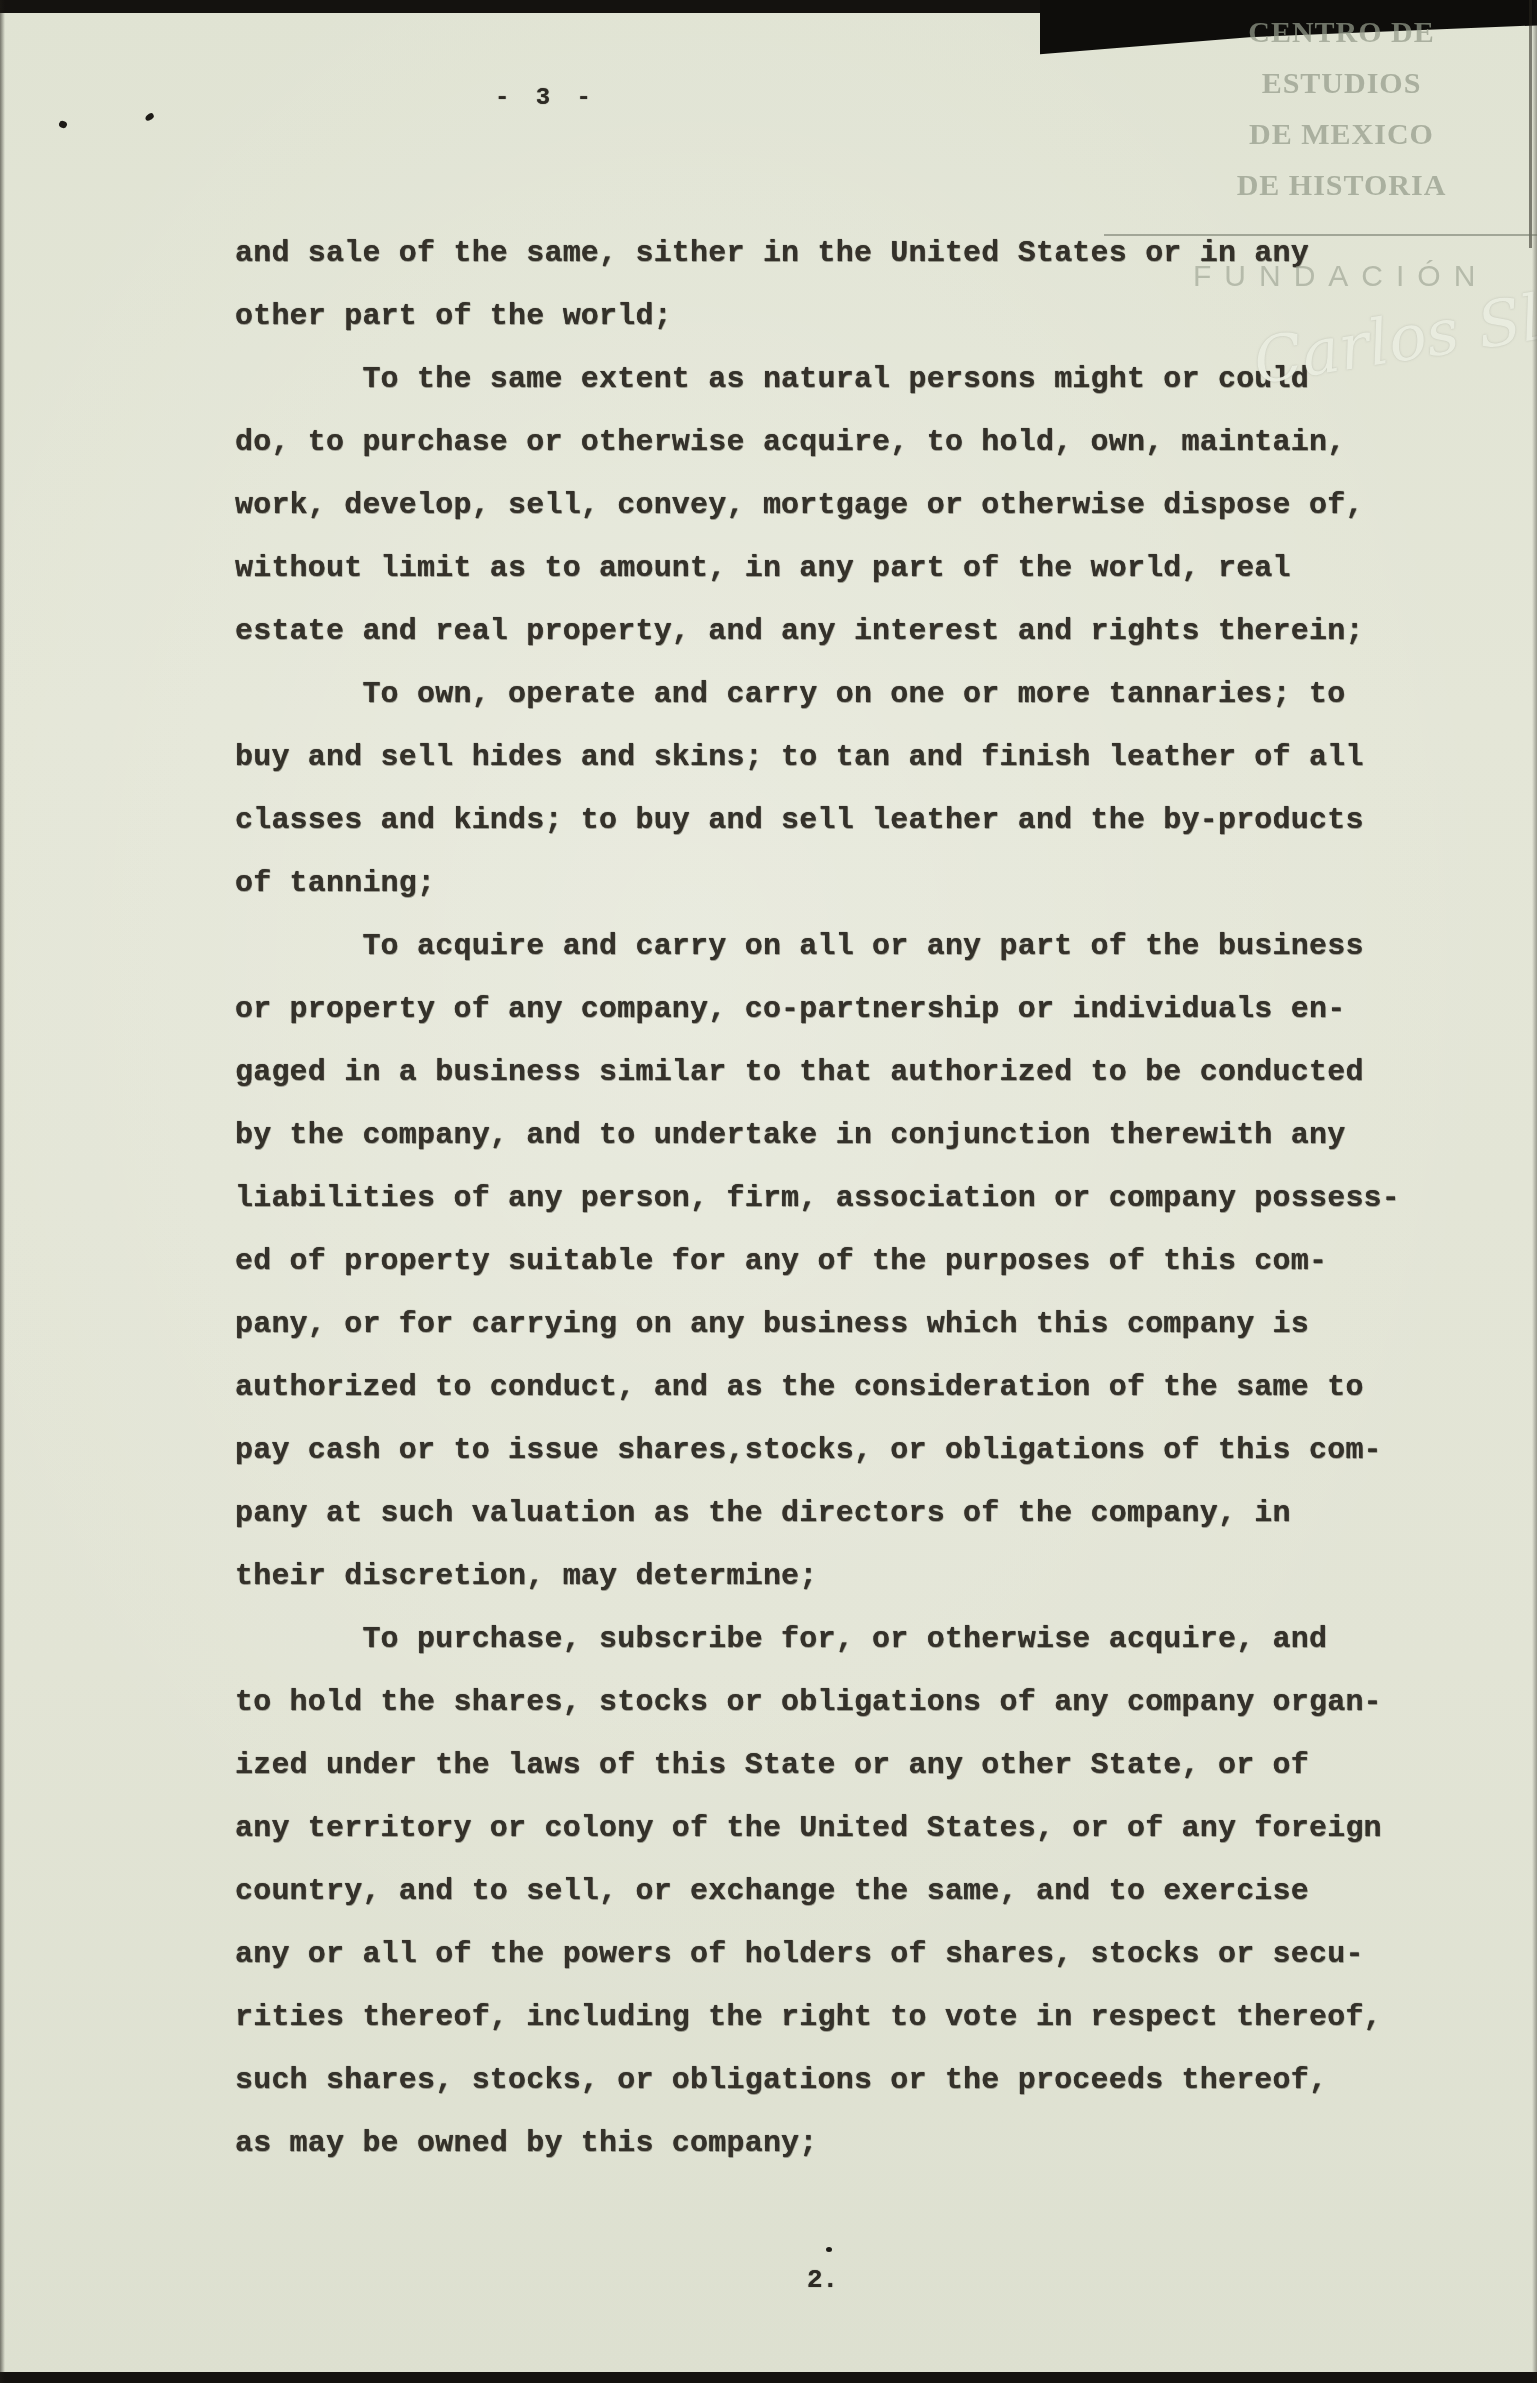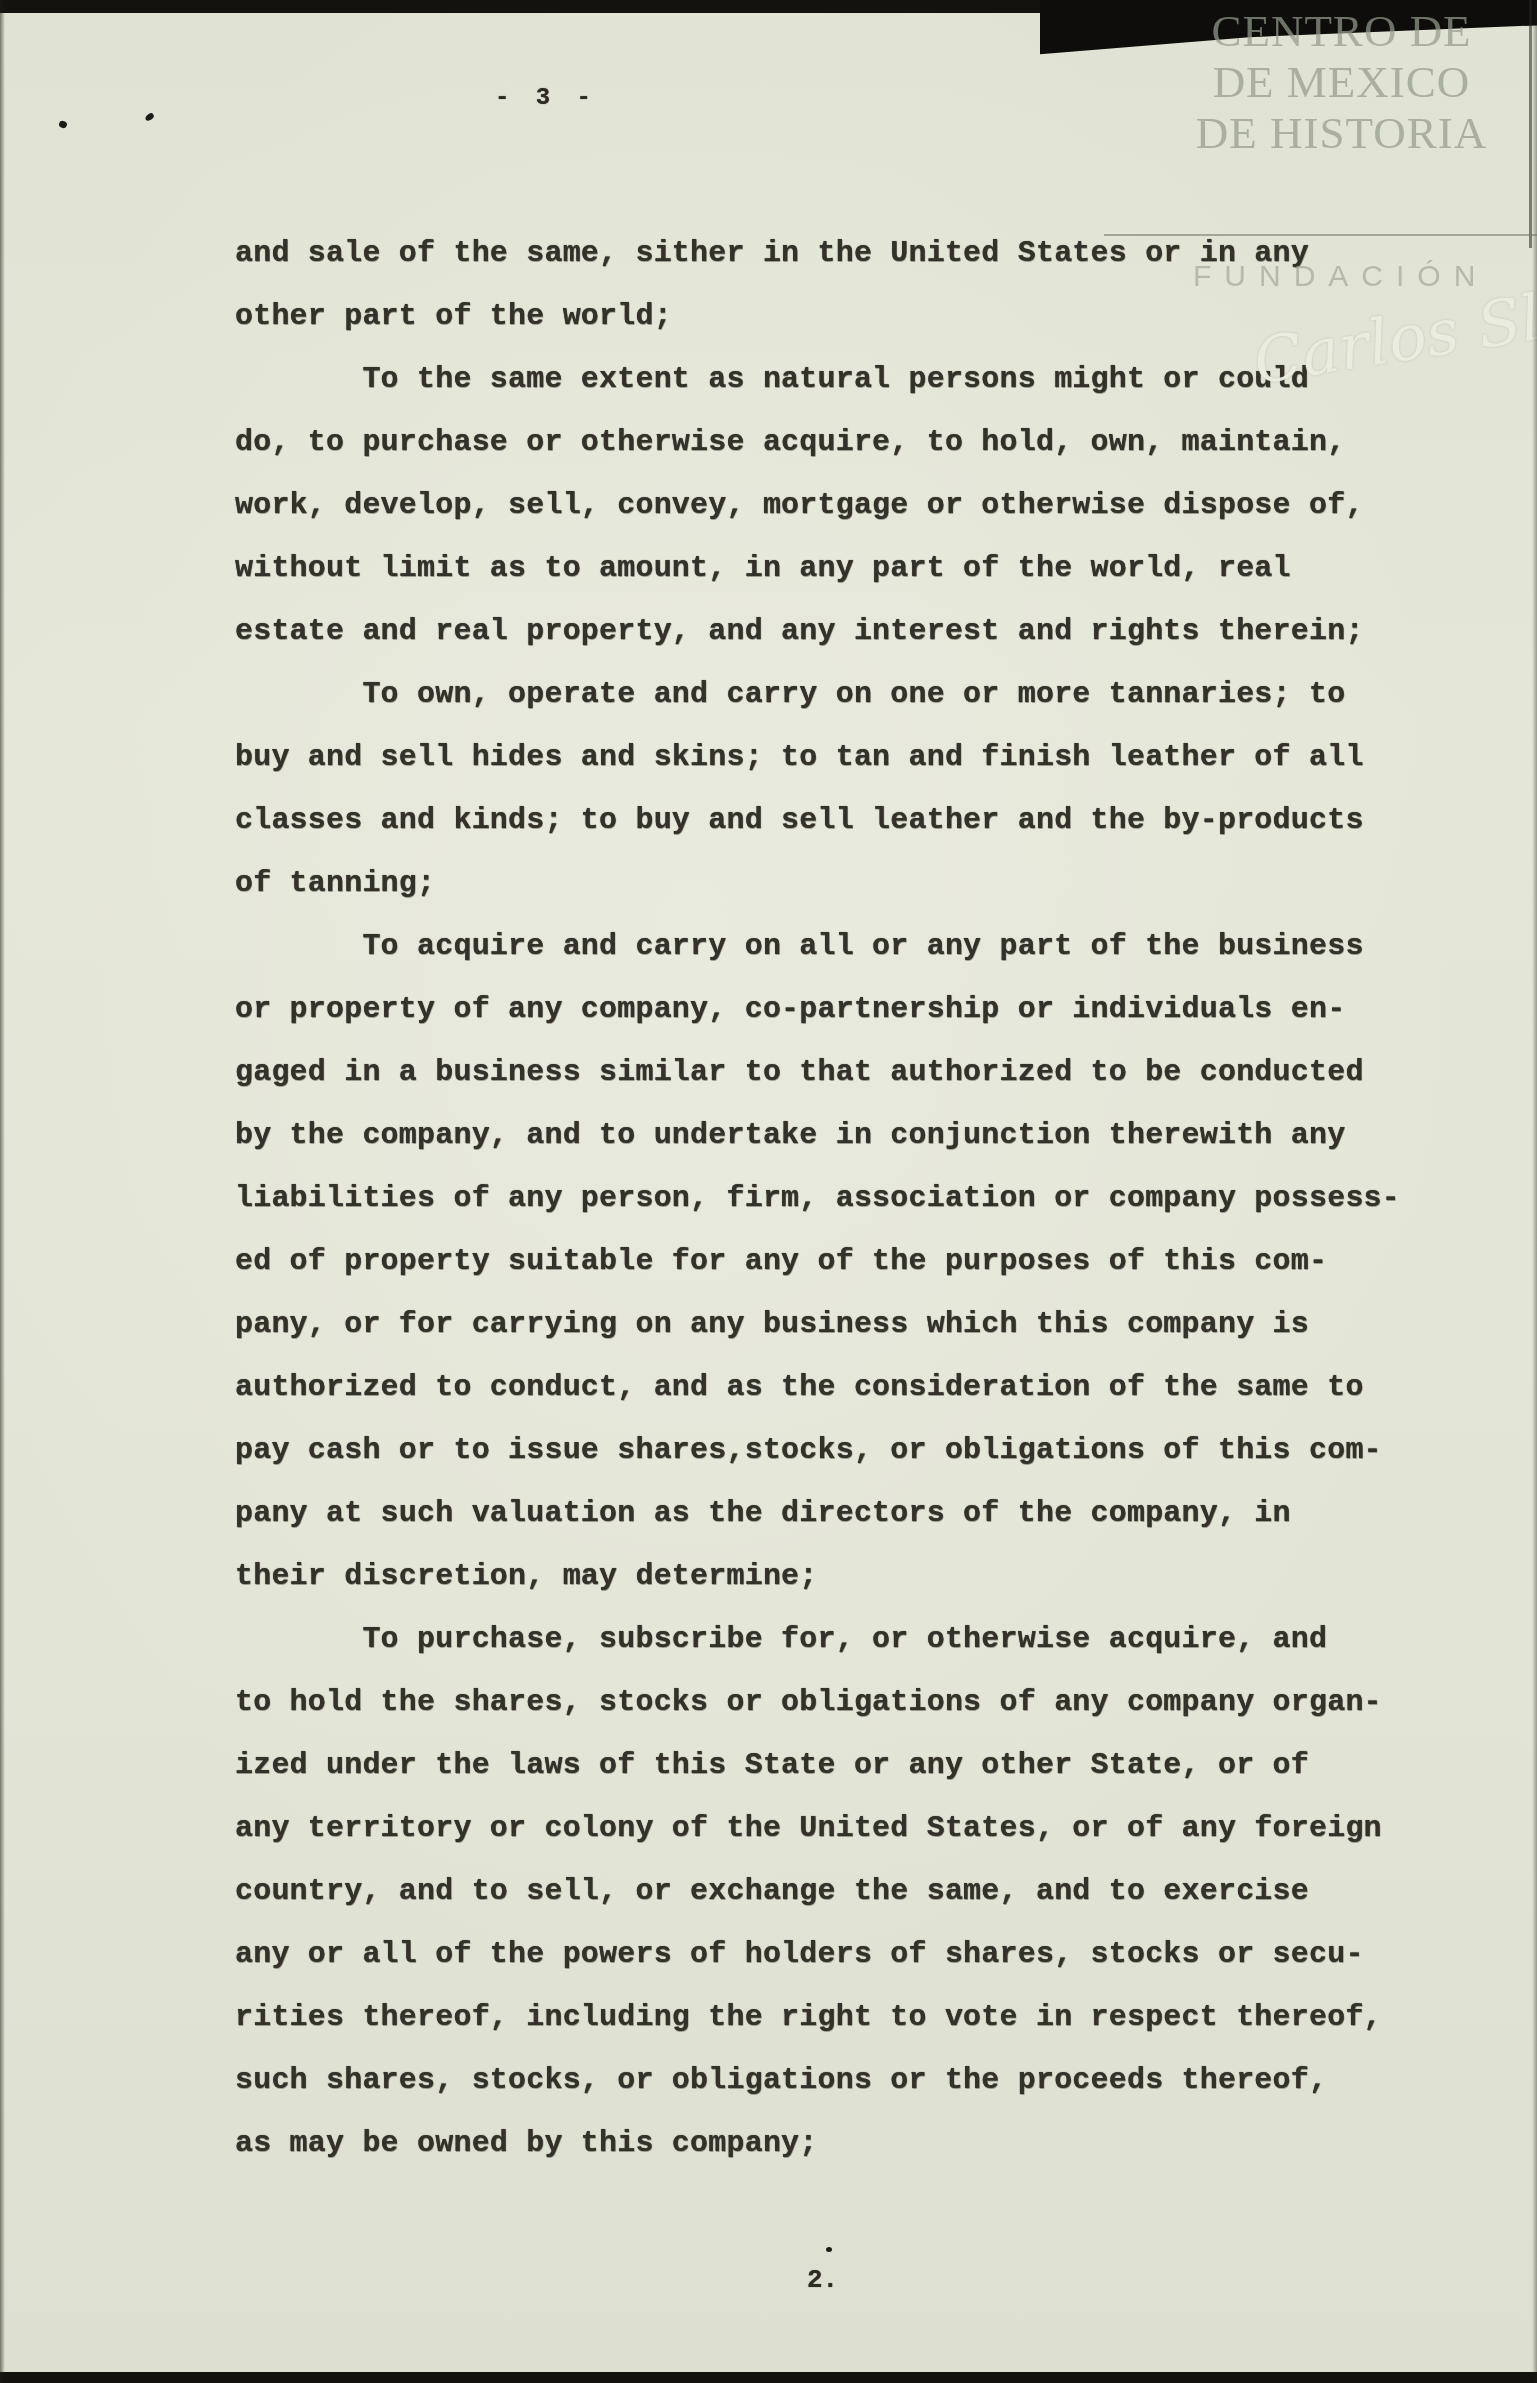--- a/index.html
+++ b/index.html
@@ -37,21 +37,21 @@
   }
   .pageno-bottom{
     position:absolute;left:807px;top:2265px;z-index:2;
     color:#2e2b25;font-weight:bold;font-size:26px;
     text-shadow:0 0 1px rgba(46,42,34,0.8);
   }
 
   
   .wm{position:absolute;left:1183px;top:6px;width:317px;z-index:7;text-align:center;
       font-family:"Liberation Serif", serif;color:rgba(148,155,138,0.72);}
-  .wm-line{font-size:45px;line-height:51px;letter-spacing:1px;}
+  .wm-line{font-size:30px;line-height:51px;letter-spacing:1px;font-weight:bold;}
   .wm-foundation{
     position:absolute;left:1193px;top:259px;z-index:7;
     font-family:"Liberation Sans", sans-serif;
     font-size:30px;letter-spacing:13px;color:rgba(152,158,142,0.60);white-space:nowrap;
   }
   .wm-rule{position:absolute;left:1104px;top:234px;width:434px;height:2px;
     background:rgba(110,115,100,0.55);z-index:7;}
 
   
   .handwriting{
@@ -82,20 +82,21 @@
 
   <div class="pageno-top">- 3 -</div>
   <div class="pageno-bottom">2.</div>
 
   <div class="typed" id="typed-text"><div>and sale of the same, sither in the United States or in any</div><div>other part of the world;</div><div>       To the same extent as natural persons might or could</div><div>do, to purchase or otherwise acquire, to hold, own, maintain,</div><div>work, develop, sell, convey, mortgage or otherwise dispose of,</div><div>without limit as to amount, in any part of the world, real</div><div>estate and real property, and any interest and rights therein;</div><div>       To own, operate and carry on one or more tannaries; to</div><div>buy and sell hides and skins; to tan and finish leather of all</div><div>classes and kinds; to buy and sell leather and the by-products</div><div>of tanning;</div><div>       To acquire and carry on all or any part of the business</div><div>or property of any company, co-partnership or individuals en-</div><div>gaged in a business similar to that authorized to be conducted</div><div>by the company, and to undertake in conjunction therewith any</div><div>liabilities of any person, firm, association or company possess-</div><div>ed of property suitable for any of the purposes of this com-</div><div>pany, or for carrying on any business which this company is</div><div>authorized to conduct, and as the consideration of the same to</div><div>pay cash or to issue shares,stocks, or obligations of this com-</div><div>pany at such valuation as the directors of the company, in</div><div>their discretion, may determine;</div><div>       To purchase, subscribe for, or otherwise acquire, and</div><div>to hold the shares, stocks or obligations of any company organ-</div><div>ized under the laws of this State or any other State, or of</div><div>any territory or colony of the United States, or of any foreign</div><div>country, and to sell, or exchange the same, and to exercise</div><div>any or all of the powers of holders of shares, stocks or secu-</div><div>rities thereof, including the right to vote in respect thereof,</div><div>such shares, stocks, or obligations or the proceeds thereof,</div><div>as may be owned by this company;</div></div>
 
   <div class="handwriting">Carlos Slim</div>
 
   <div class="wm">
     <div class="wm-line">CENTRO DE</div>
+    <div class="wm-line">ESTUDIOS</div>
     <div class="wm-line">DE MEXICO</div>
     <div class="wm-line">DE HISTORIA</div>
   </div>
   <div class="wm-rule"></div>
   <div class="wm-foundation">FUNDACIÓN</div>
 
   <div class="speck speck1"></div>
   <div class="speck speck2"></div>
   <div class="speck speck3"></div>
 

